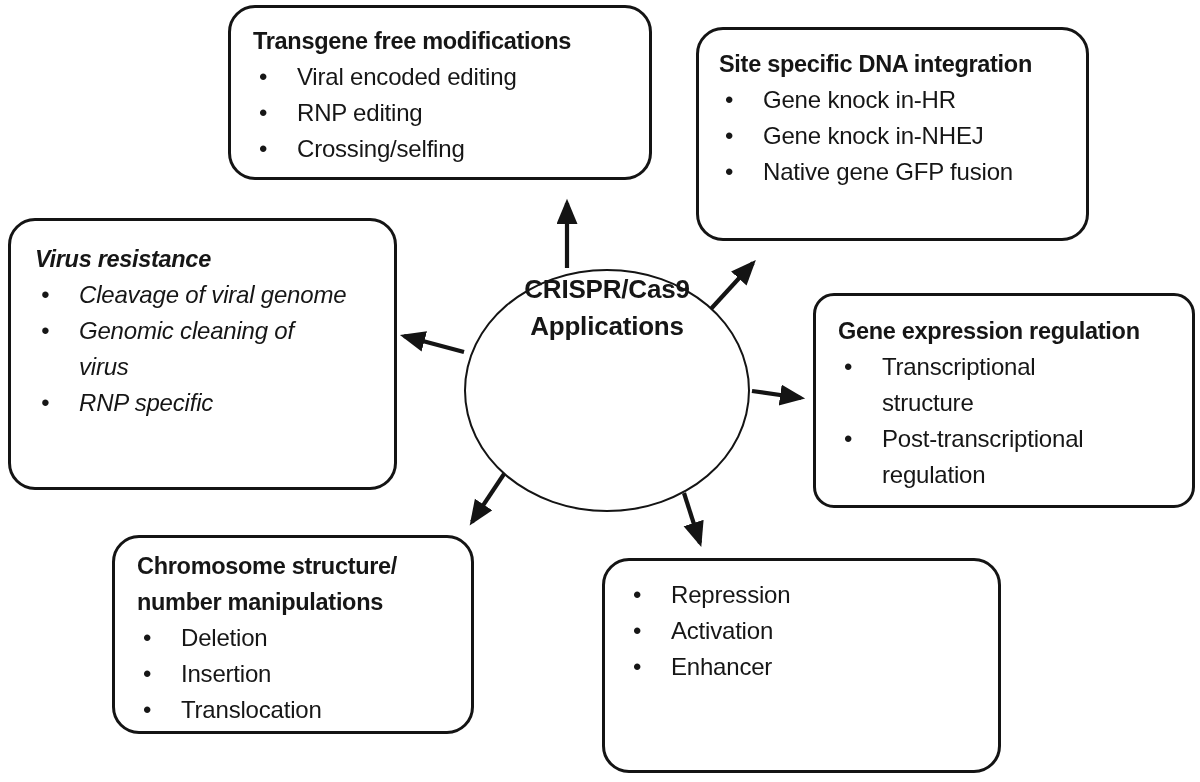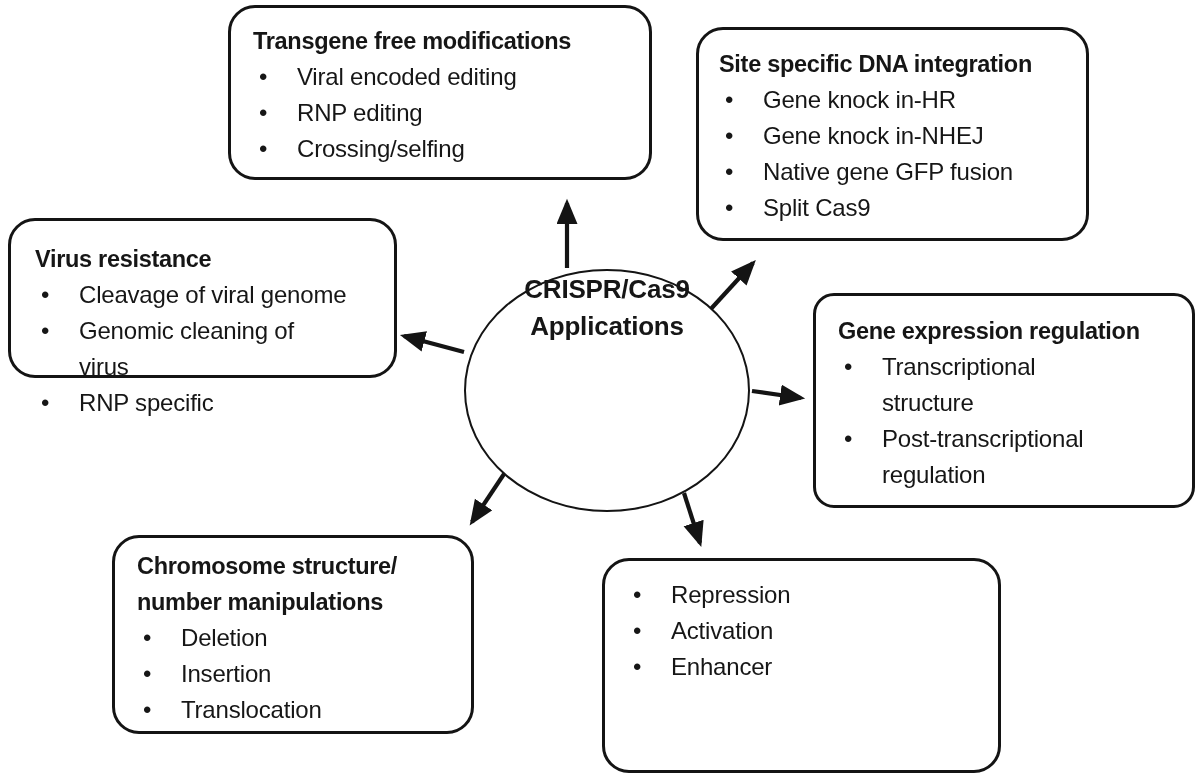--- a/index.html
+++ b/index.html
@@ -52,21 +52,21 @@
   .box-list li::before {
     content: "\2022";
     position: absolute;
     left: 6px;
     top: 0;
     font-size: 24px;
   }
   
   .box-transgene      { left: 228px; top: 5px;   width: 424px; height: 175px; padding: 15px 18px 0 22px; }
   .box-site-specific  { left: 696px; top: 27px;  width: 393px; height: 214px; padding: 16px 8px 0 20px; }
-  .box-virus          { left: 8px;   top: 218px; width: 389px; height: 160px; padding: 20px 19px 0 24px; }
+  .box-virus          { left: 8px;   top: 218px; width: 389px; height: 272px; padding: 20px 19px 0 24px; font-style: italic; }
   .box-gene-expression{ left: 813px; top: 293px; width: 382px; height: 215px; padding: 17px 8px 0 22px; border-radius: 21px; }
   .box-chromosome     { left: 112px; top: 535px; width: 362px; height: 199px; padding: 10px 8px 0 22px; }
   .box-genome-wide    { left: 602px; top: 558px; width: 399px; height: 215px; padding: 16px 8px 0 22px; }
 
   .center-node {
     position: absolute;
     left: 464px; top: 269px;
     width: 286px; height: 243px;
     box-sizing: border-box;
     background: #ffffff;
@@ -116,21 +116,20 @@
       <li>Crossing/selfing</li>
     </ul>
   </div>
 
   <div class="node-box box-site-specific">
     <div class="box-title">Site specific DNA integration</div>
     <ul class="box-list">
       <li>Gene knock in-HR</li>
       <li>Gene knock in-NHEJ</li>
       <li>Native gene GFP fusion</li>
-      <li>Split Cas9</li>
     </ul>
   </div>
 
   <div class="node-box box-virus">
     <div class="box-title">Virus resistance</div>
     <ul class="box-list">
       <li>Cleavage of viral genome</li>
       <li>Genomic cleaning of
 virus</li>
       <li>RNP specific</li>

